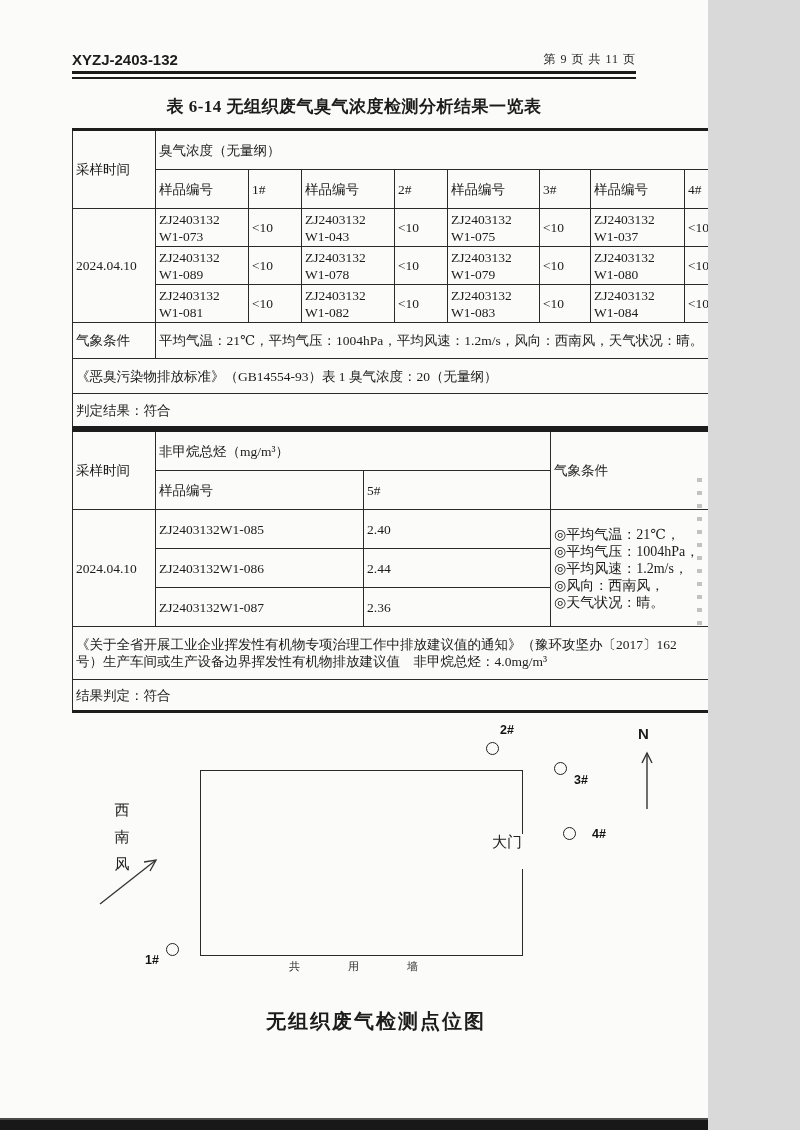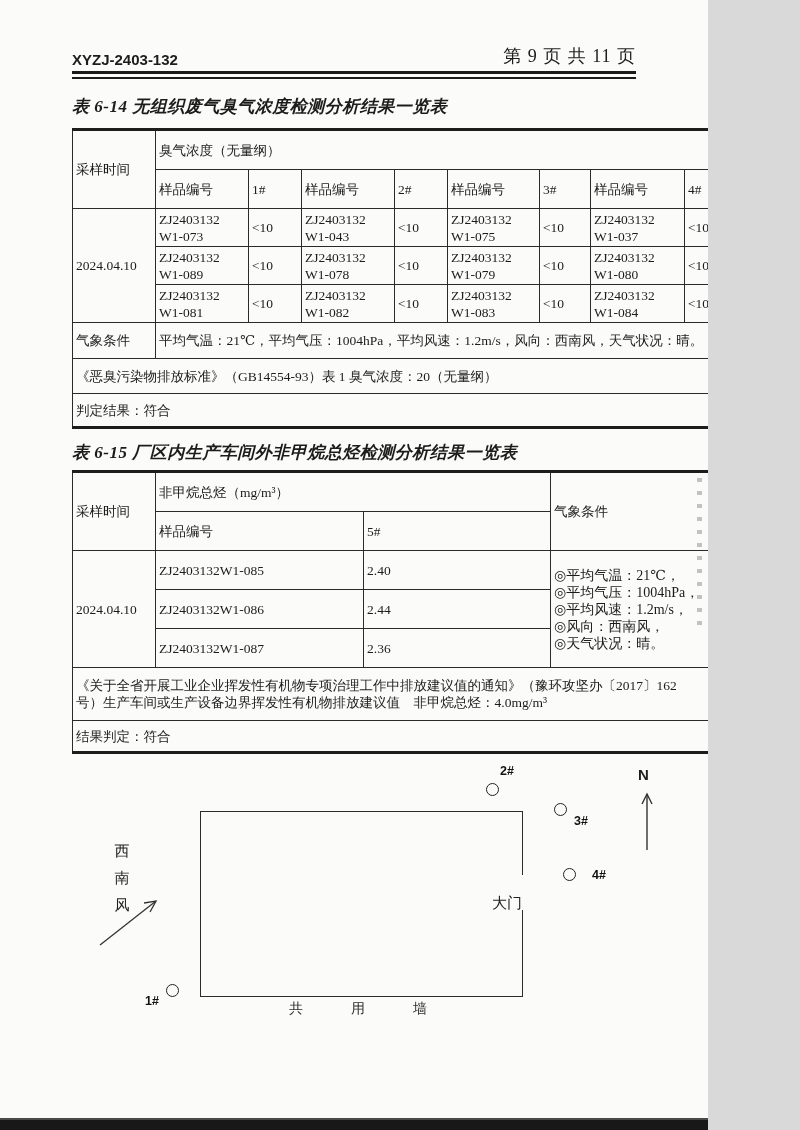--- a/index.html
+++ b/index.html
@@ -4,24 +4,24 @@
 <style>
   html,body{margin:0;padding:0;background:#d9d9d9;}
   .page{
     width:708px;height:1130px;background:#fbfbfa;position:relative;
     box-sizing:border-box;padding:48px 72px 8px;overflow:hidden;
     font-family:"Liberation Serif","DejaVu Serif",serif;color:#1c1c1c;
   }
   
   .page-header{display:flex;justify-content:space-between;align-items:flex-end;height:20px;}
   .doc-code{font-family:"Liberation Sans","DejaVu Sans",sans-serif;font-weight:700;font-size:15px;}
-  .page-info{font-size:18px;letter-spacing:1px;}
+  .page-info{font-size:12px;letter-spacing:1px;}
   .header-rule{margin-top:3px;height:3px;border-top:3px solid #1b1b1b;border-bottom:2px solid #1b1b1b;}
   
-  .tbl-title{font-weight:700;font-size:17px;letter-spacing:.5px;margin:16px 0 10px;font-style:italic;}
+  .tbl-title{text-align:center;font-weight:700;font-size:17px;letter-spacing:.5px;margin:16px 0 10px;}
   .tbl-title.second{margin:12px 0 6px;}
   
   table.tbl{width:656px;border-collapse:collapse;table-layout:fixed;
     border-top:3px solid #1d1d1d;border-bottom:3px solid #1d1d1d;font-size:13.5px;}
   table.tbl td{border:1px solid #2a2a2a;vertical-align:middle;
     padding:1px 3px;line-height:17px;}
   td.noside{border-left:none;border-right:none;}
   tr.h36>td{height:36px;} tr.h35>td{height:35px;} tr.h33>td{height:33px;}
   tr.h32>td{height:32px;} tr.h30>td{height:30px;} tr.h28>td{height:28px;} tr.h50>td{height:50px;}
   td.weather-cell2{text-align:left;padding:4px 2px 4px 8px;font-size:14px;line-height:21.5px;}
@@ -33,21 +33,21 @@
   .rseg{position:absolute;left:521.5px;width:1.5px;background:#2b2b2b;}
   .pt{position:absolute;width:13px;height:13px;border:1.5px solid #222;border-radius:50%;
     box-sizing:border-box;background:transparent;}
   .ptl{position:absolute;font-family:"Liberation Sans","DejaVu Sans",sans-serif;
     font-weight:600;font-size:12.5px;color:#111;}
   .dlbl{position:absolute;font-size:15px;color:#222;}
   .north-label{position:absolute;left:638px;top:12px;font-family:"Liberation Sans","DejaVu Sans",sans-serif;
     font-weight:700;font-size:15px;}
   .wind-col{position:absolute;left:112px;top:84px;width:20px;text-align:center;
     font-size:15px;line-height:27px;color:#222;}
-  .wall-label{position:absolute;left:289px;top:246px;font-size:14px;letter-spacing:48px;color:#2d2d2d;}
+  .wall-label{position:absolute;left:289px;top:246px;font-size:11px;letter-spacing:48px;color:#2d2d2d;}
   .arrow-svg{position:absolute;overflow:visible;}
   
   .caption{text-align:center;font-size:20px;font-weight:700;letter-spacing:2px;
     transform:translateX(22px);margin-top:2px;line-height:28px;}
   .company{text-align:center;font-size:14px;color:#3a3a3a;margin-top:20px;letter-spacing:2px;}
   
   .scan-bar{position:absolute;left:0;right:0;bottom:0;height:10px;background:#181818;border-top:2px solid #4a4a4a;}
   .edge-marks{position:absolute;right:6px;top:478px;width:5px;height:150px;opacity:.55;
     background:repeating-linear-gradient(to bottom,rgba(45,45,45,.5) 0 4px,transparent 4px 13px);}
 </style>
@@ -128,21 +128,20 @@
       </tr>
       <tr class="h32">
         <td colspan="9" class="noside">《恶臭污染物排放标准》（GB14554-93）表 1 臭气浓度：20（无量纲）</td>
       </tr>
       <tr class="h30">
         <td colspan="9" class="noside">判定结果：符合</td>
       </tr>
     </tbody>
   </table>
 
-  <div class="tbl-title second">表 6-15  厂区内生产车间外非甲烷总烃检测分析结果一览表</div>
 
   <table class="tbl">
     <colgroup>
       <col style="width:83px">
         <col style="width:208px">
         <col style="width:187px">
         <col style="width:178px">
     </colgroup>
     <tbody>
       <tr class="h36">
@@ -184,21 +183,21 @@
         <td colspan="4" class="noside">结果判定：符合</td>
       </tr>
     </tbody>
   </table>
 
   <div class="diagram">
     <div class="rect"></div>
     <div class="rseg" style="top:57px;height:64px"></div>
     <div class="rseg" style="top:156px;height:87px"></div>
 
-    <div class="dlbl" style="left:492px;top:140px">大门</div>
+    <div class="dlbl" style="left:492px;top:120px">大门</div>
 
     <div class="pt" style="left:166px;top:230px"></div>
     <div class="ptl" style="left:145px;top:240px">1#</div>
 
     <div class="pt" style="left:486px;top:29px"></div>
     <div class="ptl" style="left:500px;top:10px">2#</div>
 
     <div class="pt" style="left:554px;top:49px"></div>
     <div class="ptl" style="left:574px;top:60px">3#</div>
 
@@ -217,16 +216,17 @@
       <div>风</div>
     </div>
     <svg class="arrow-svg" style="left:94px;top:138px" width="74" height="58">
       <line x1="6" y1="53" x2="62" y2="9" stroke="#333" stroke-width="1.3"></line>
       <polyline points="50,11 62,9 56,20" fill="none" stroke="#333" stroke-width="1.3"></polyline>
     </svg>
 
     <div class="wall-label">共用墙</div>
   </div>
 
+  <div class="caption">无组织废气检测点位图</div>
 
   <div class="edge-marks"></div>
   <div class="scan-bar"></div>
 </div>
 
 </body></html>

